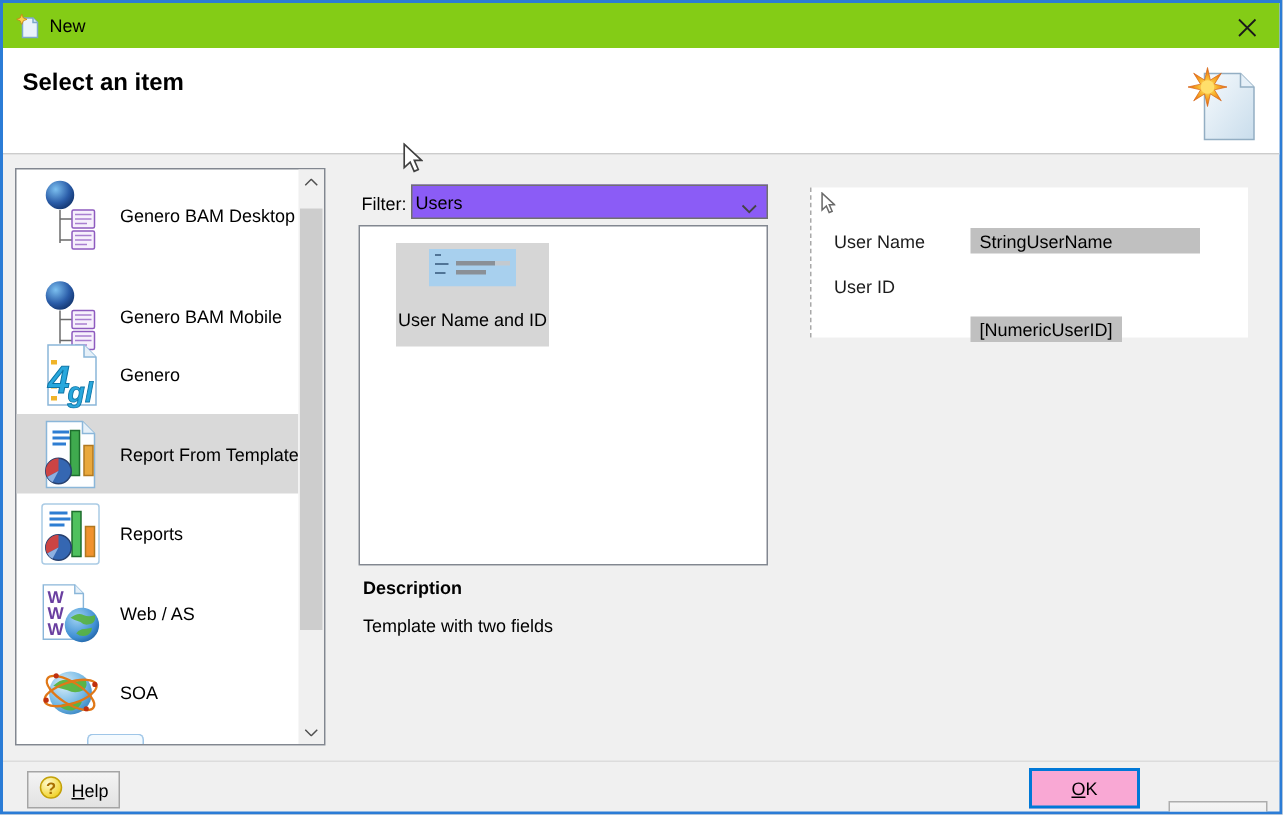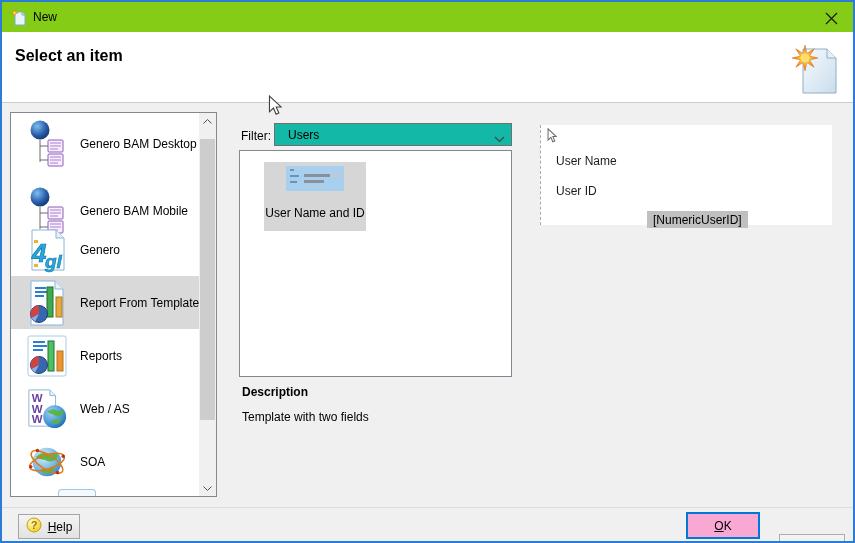--- a/index.html
+++ b/index.html
@@ -27,21 +27,21 @@
   .srow .slabel { font-size:12px; color:#000; white-space:nowrap; }
   .sicon { width:42px; height:48px; flex:0 0 42px; display:flex; align-items:center; justify-content:center; }
   .partialdoc { position:absolute; left:47px; bottom:0; width:38px; height:7px; border:1px solid #9fc6e8; border-bottom:none; border-radius:4px 4px 0 0; background:#f4fafe; }
   
   .sb { position:absolute; right:0; top:0; bottom:0; width:17px; background:#f0f0f0; }
   .sb-up, .sb-down { position:absolute; left:0; width:17px; height:16px; display:flex; align-items:center; justify-content:center; }
   .sb-up { top:0; } .sb-down { bottom:0; }
   .sb-thumb { position:absolute; left:1px; top:26px; width:15px; height:281px; background:#cdcdcd; }
   
   .filter-label { position:absolute; left:239px; top:127px; font-size:12px; }
-  .combo { position:absolute; left:272px; top:121px; width:238px; height:23px; background:#14b8a6; border:1px solid #707070; display:flex; align-items:center; padding-left:13px; }
+  .combo { position:absolute; left:272px; top:121px; width:238px; height:23px; background:#8b5cf6; border:1px solid #707070; display:flex; align-items:center; padding-left:2px; }
   .combo .cval { font-size:12px; }
   .combo .chev { position:absolute; right:6px; top:8px; }
   
   .tpanel { position:absolute; left:237px; top:148px; width:273px; height:227px; background:#ffffff; border:1px solid #828790;text-decoration:underline; }
   .tile { position:absolute; left:24px; top:11px; width:102px; height:69px; background:#d6d6d6; }
   .tile .thumb { position:absolute; left:22px; top:4px; }
   .tile .tcap { position:absolute; left:0; right:0; top:44px; text-align:center; font-size:12px; color:#000; }
   
   .desc-head { position:absolute; left:240px; top:383px; font-size:12px; font-weight:bold; }
   .desc-text { position:absolute; left:240px; top:408px; font-size:12px; }
@@ -319,20 +319,21 @@
   </div>
 
   <div class="preview">
     <span class="cursor-preview">
       <svg width="10" height="15" viewBox="0 0 12 19">
         <path d="M1 1 L1 15.2 L4.6 11.8 L7 17.4 L9.5 16.3 L7.1 10.8 L11.5 10.8 Z" fill="#ffffff" stroke="#6a6a6a" stroke-width="1.3"></path>
       </svg>
     </span>
     <div class="pfield pf0">
       <span class="plabel">User Name</span>
+      <span class="pval">StringUserName</span>
     </div>
     <div class="pfield pf1">
       <span class="plabel">User ID</span>
       <span class="pval">[NumericUserID]</span>
     </div>
   </div>
 
   <div class="desc-head">Description</div>
   <div class="desc-text">Template with two fields</div>
 

